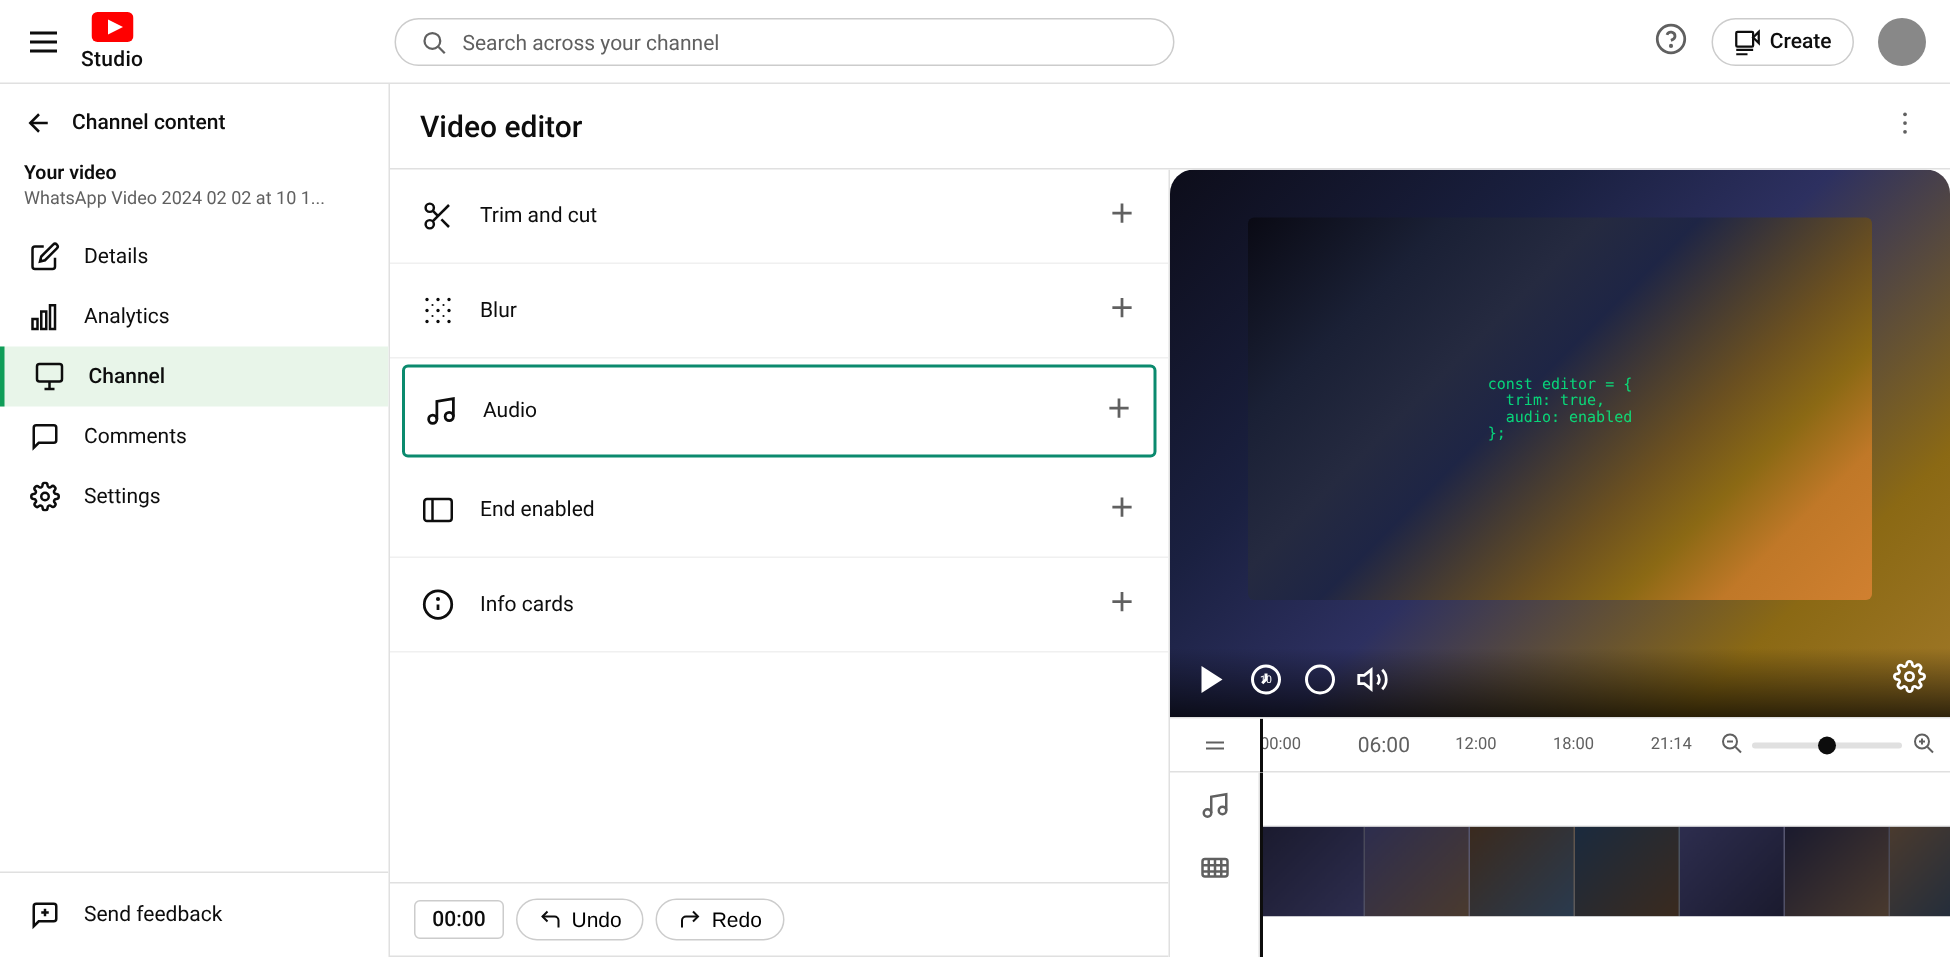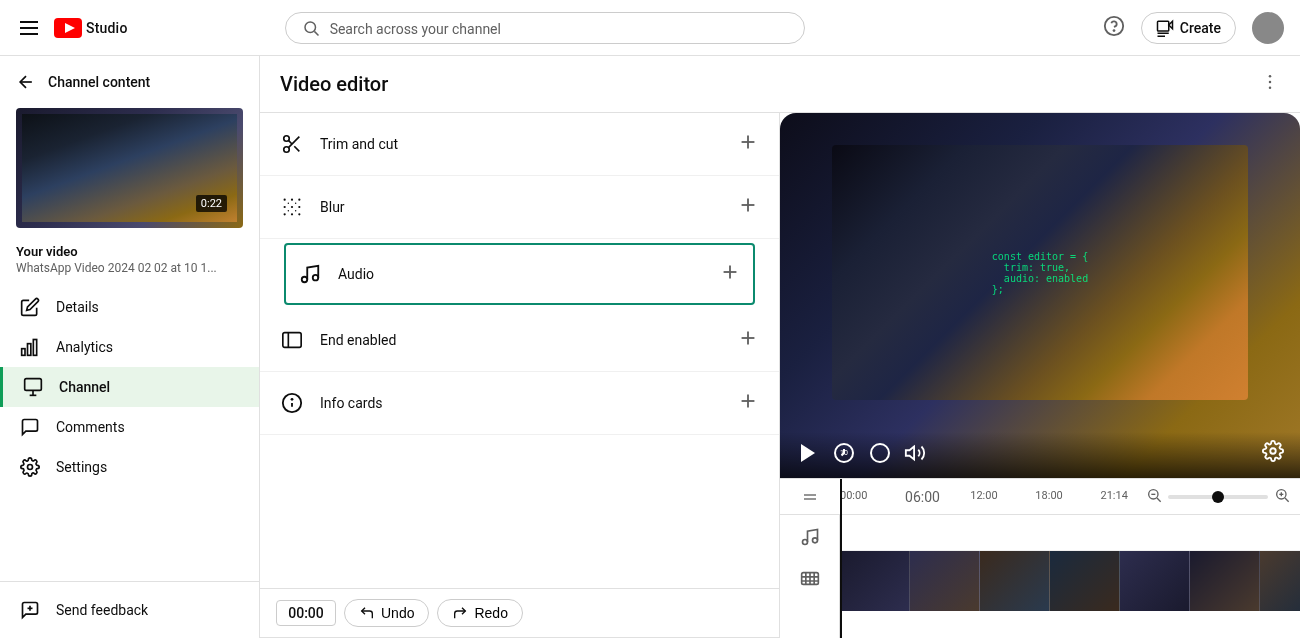--- a/index.html
+++ b/index.html
@@ -11,21 +11,21 @@
       display: flex;
       align-items: center;
       padding: 0 16px;
       border-bottom: 1px solid #e0e0e0;
       gap: 16px;
       flex-shrink: 0;
     }
     .topbar-left { display: flex; align-items: center; gap: 12px; }
     .hamburger-icon { display: flex; flex-direction: column; gap: 4px; cursor: pointer; padding: 4px; }
     .hamburger-icon span { display: block; width: 18px; height: 2px; background: #0d0d0d; }
-    .logo-area { display: flex; align-items: center; gap: 4px; }
+    .logo-area { display: flex; align-items: center; gap: 4px; flex-direction: column; }
     .yt-logo { width: 28px; height: 20px; }
     .studio-text { font-size: 14px; font-weight: 500; color: #0d0d0d; letter-spacing: 0.2px; }
     .search-bar {
       flex: 1;
       max-width: 520px;
       margin: 0 auto;
       display: flex;
       align-items: flex-end;
       border: 1px solid #ccc;
       border-radius: 20px;
@@ -123,21 +123,21 @@
 
     .tool-item {
       display: flex; align-items: center; justify-content: space-between;
       padding: 18px 20px;
       border-bottom: 1px solid #f0f0f0;
       cursor: pointer;
     }
     .tool-item.active-tool {
       border: 2px solid #0b8a6e;
       border-radius: 4px;
-      margin: 4px 24px;
+      margin: 4px 8px;
       padding: 16px 12px;
     }
     .tool-left { display: flex; align-items: center; gap: 16px; }
     .tool-icon { width: 24px; height: 24px; display: flex; align-items: center; justify-content: center; color: #0d0d0d; }
     .tool-label { font-size: 14px; color: #0d0d0d; }
     .tool-add { color: #606060; cursor: pointer; }
 
     
     .timeline-controls {
       display: flex; align-items: center; gap: 8px;
@@ -249,28 +249,20 @@
 
   <div class="sidebar">
     <div class="sidebar-back">
       <svg width="20" height="20" viewBox="0 0 24 24" fill="none" stroke="#0d0d0d" stroke-width="2">
         <line x1="19" y1="12" x2="5" y2="12"></line>
         <polyline points="12,19 5,12 12,5"></polyline>
       </svg>
       <span>Channel content</span>
     </div>
 
-    <div class="video-thumb">
-      <div class="thumb-placeholder">
-
-        <div style="width:100%;height:100%;background:linear-gradient(160deg,#0d1117 0%,#1a2332 25%,#2d4060 45%,#6b5a3e 70%,#8b6914 85%,#c08030 100%);position:relative;">
-          <div style="position:absolute;bottom:10px;right:10px;background:rgba(0,0,0,0.75);color:#fff;font-size:11px;padding:2px 5px;border-radius:2px;">0:22</div>
-        </div>
-      </div>
-    </div>
 
     <div class="video-info">
       <div class="video-label">Your video</div>
       <div class="video-filename">WhatsApp Video 2024 02 02 at 10 1...</div>
     </div>
 
     <div class="sidebar-nav">
       <div class="nav-item">
         <div class="nav-icon">
           <svg width="20" height="20" viewBox="0 0 24 24" fill="none" stroke="#0d0d0d" stroke-width="2">

